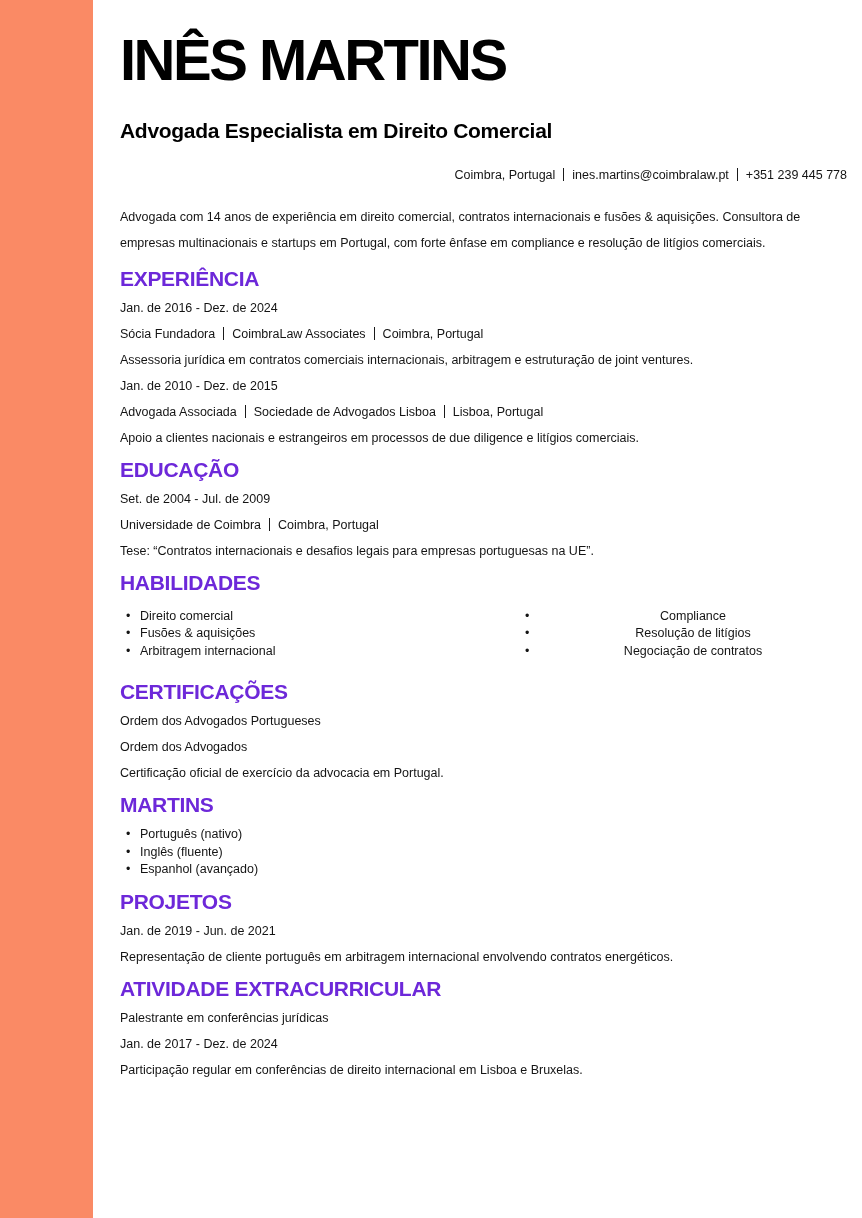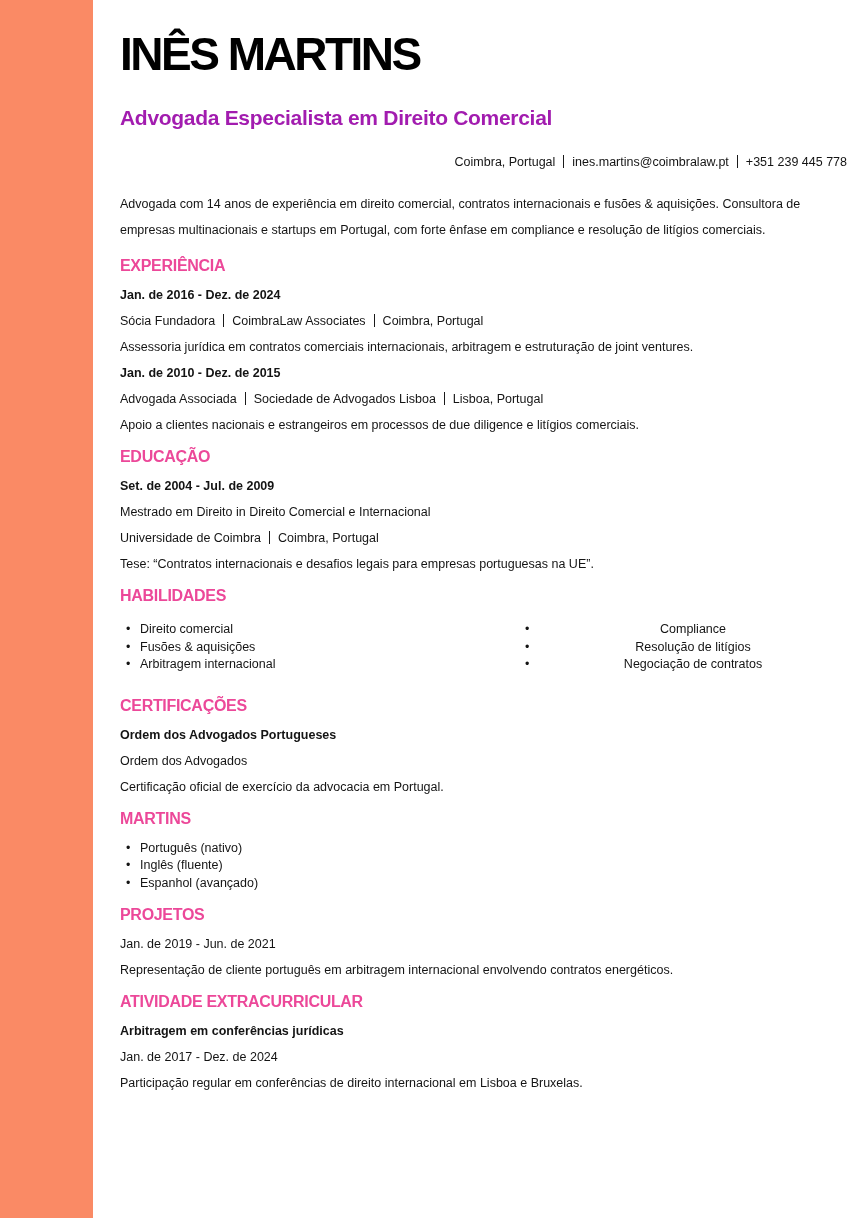--- a/index.html
+++ b/index.html
@@ -16,49 +16,49 @@
     position: absolute; left: 0; top: 0;
     width: 93px; height: 1218px;
     background: #FA8A65;
   }
   .content {
     position: absolute; left: 120px; top: 0;
     width: 727px;
   }
   .name {
     margin: 30px 0 0;
-    font-size: 46px; font-weight: bold;
+    font-size: 58px; font-weight: bold;
     letter-spacing: -2.5px; line-height: 1.05;
     color: #000;
   }
   .job-title {
     margin: 28px 0 0;
     font-size: 21px; font-weight: bold;
     letter-spacing: -0.3px; line-height: 23px;
-    color: #a21caf;
+    color: #000000;
   }
   .contact-line {
     margin: 25px 0 0;
     font-size: 12.5px; line-height: 17px; text-align: right;
   }
   .summary {
     margin: 20px 0 9px;
     font-size: 12.5px; line-height: 26px;
   }
   .section-heading {
-    font-size: 16px; font-weight: bold;
+    font-size: 21px; font-weight: bold;
     letter-spacing: -0.3px; line-height: 20px;
     margin: 13px 0 11px;
-    color: #ec4899;
+    color: #6d28d9;
   }
   p.line {
     font-size: 12.5px; line-height: 17px;
     margin: 0 0 9px;
   }
-  p.line.bold { font-weight: bold; }
+  p.line.bold { font-weight: normal; }
   .sep {
     display: inline-block;
     width: 1px; height: 13px;
     background: #1a1a1a;
     margin: 0 8px;
     vertical-align: -2px;
   }
   ul.bullets {
     list-style: none;
     margin: 4px 0 9px; padding: 0;
@@ -108,21 +108,20 @@
     <p class="line">
       <span>Advogada Associada</span><span class="sep"></span><span>Sociedade de Advogados Lisboa</span><span class="sep"></span><span>Lisboa, Portugal</span>
     </p>
     <p class="line">Apoio a clientes nacionais e estrangeiros em processos de due diligence e litígios comerciais.</p>
   </div>
 
   <h3 class="section-heading">EDUCAÇÃO</h3>
 
   <div>
     <p class="line bold">Set. de 2004 - Jul. de 2009</p>
-    <p class="line">Mestrado em Direito in Direito Comercial e Internacional</p>
     <p class="line">
       <span>Universidade de Coimbra</span><span class="sep"></span><span>Coimbra, Portugal</span>
     </p>
     <p class="line">Tese: “Contratos internacionais e desafios legais para empresas portuguesas na UE”.</p>
   </div>
 
   <h3 class="section-heading">HABILIDADES</h3>
 
   <div class="skills-cols">
     <ul class="bullets col1">
@@ -156,18 +155,18 @@
   <h3 class="section-heading">PROJETOS</h3>
 
   <div>
     <p class="line">Jan. de 2019 - Jun. de 2021</p>
     <p class="line">Representação de cliente português em arbitragem internacional envolvendo contratos energéticos.</p>
   </div>
 
   <h3 class="section-heading">ATIVIDADE EXTRACURRICULAR</h3>
 
   <div>
-    <p class="line bold">Arbitragem em conferências jurídicas</p>
+    <p class="line bold">Palestrante em conferências jurídicas</p>
     <p class="line">Jan. de 2017 - Dez. de 2024</p>
     <p class="line">Participação regular em conferências de direito internacional em Lisboa e Bruxelas.</p>
   </div>
 
 </div>
 
 </body></html>

